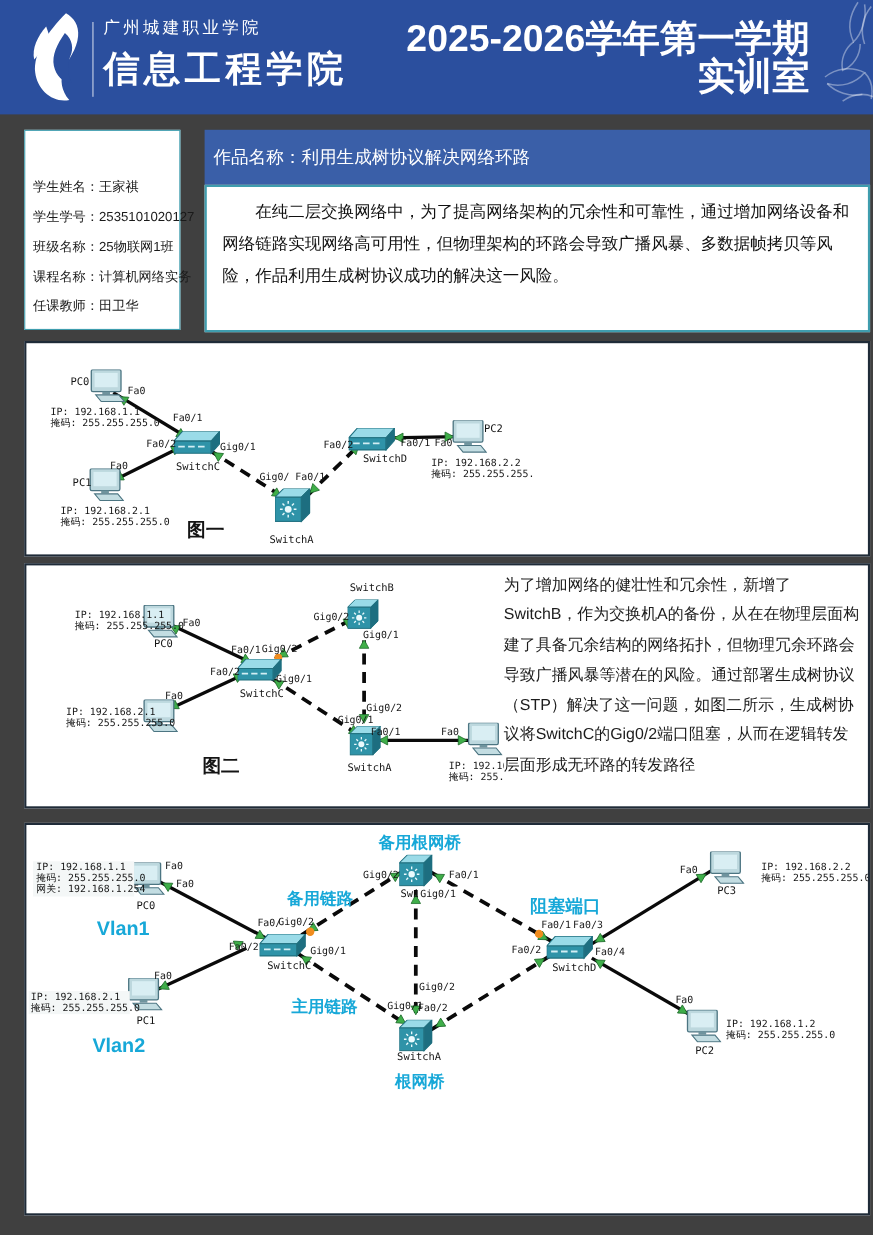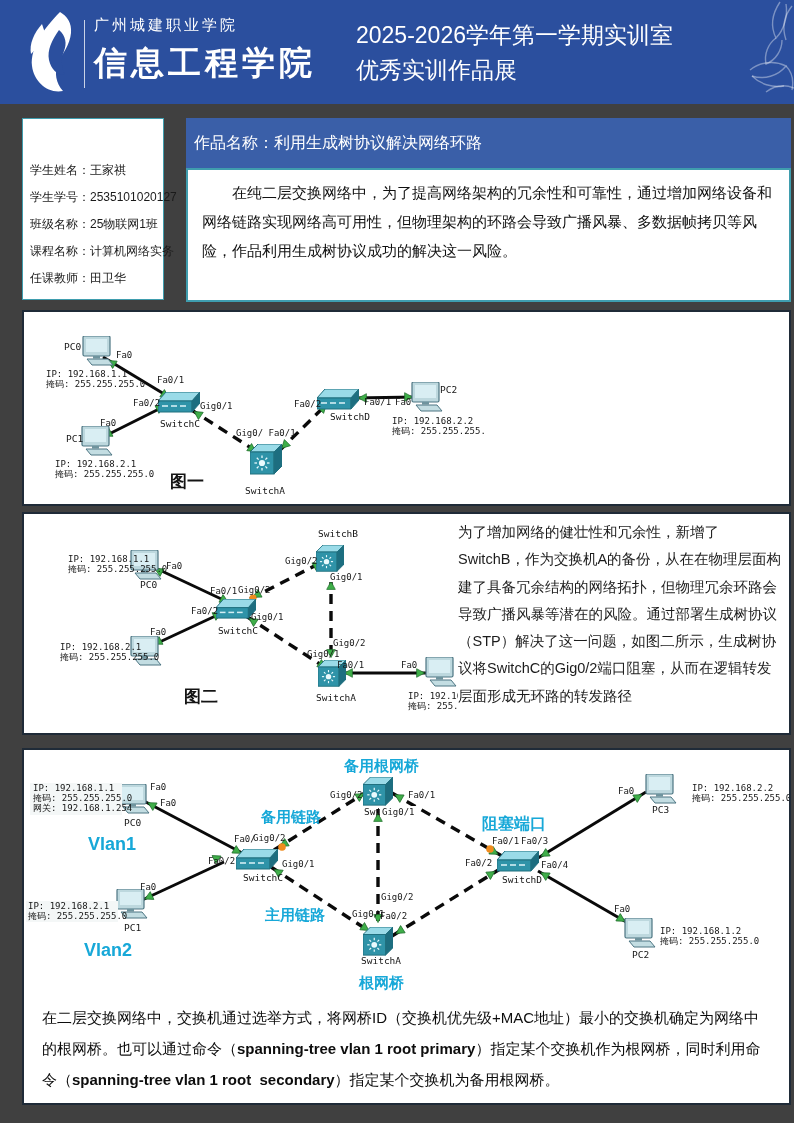--- a/index.html
+++ b/index.html
@@ -6,22 +6,22 @@
   .page{position:relative;width:794px;height:1123px;background:#404040;overflow:hidden;
         font-family:"Liberation Sans",sans-serif;}
 
   
   .header{position:absolute;left:0;top:0;width:794px;height:104px;background:#2b4f9e;}
   .logo{position:absolute;left:16px;top:6px;}
   .logo-divider{position:absolute;left:84px;top:20px;width:1px;height:68px;background:rgba(255,255,255,.75);}
   .school-block{position:absolute;left:94px;top:16px;color:#fff;}
   .school-name{font-size:15px;letter-spacing:3px;font-weight:500;}
   .college-name{font-size:33px;font-weight:700;letter-spacing:4px;margin-top:6px;}
-  .expo-title{position:absolute;left:356px;top:18px;width:380px;text-align:left;color:#fff;
-              font-weight:400;font-size:23px;line-height:35px;font-style:italic;}
+  .expo-title{position:absolute;left:356px;top:18px;width:380px;text-align:right;color:#fff;
+              font-weight:700;font-size:34px;line-height:35px;font-style:italic;}
   .expo-title div{font-style:normal;}
   .lotus{position:absolute;right:0;top:0;}
 
   
   .student-box{position:absolute;left:22px;top:118px;width:142px;height:182px;background:#fff;
                border:1.5px solid #3f9dae;box-sizing:border-box;}
   .student-rows{margin-top:38px;padding-left:7px;font-size:12px;color:#1a1a1a;}
   .student-rows div{line-height:27px;white-space:nowrap;}
 
   .work-title-bar{position:absolute;left:186px;top:118px;width:605px;height:50px;background:#3a5fa8;
@@ -107,21 +107,20 @@
       <path fill="#2b4f9e" d="M43 24 C36 34 31 44 33 54 C35 63 41 69 49 69 C45 61 45 53 48 45 C51 38 50 30 43 24 Z"></path>
       <path fill="#fff" d="M26 18 C18 27 13 38 15 48 C20 43 26 36 29 27 Z"></path>
     </svg>
     <div class="logo-divider"></div>
     <div class="school-block">
       <div class="school-name">广州城建职业学院</div>
       <div class="college-name">信息工程学院</div>
     </div>
     <div class="expo-title">
       <div>2025-2026学年第一学期实训室</div>
-      <div>优秀实训作品展</div>
     </div>
     <svg class="lotus" width="84" height="104" viewBox="0 0 84 104">
       <g fill="none" stroke="rgba(255,255,255,0.38)" stroke-width="1.4">
         <path d="M70 2 C62 14 60 26 66 38 C74 30 78 16 76 4"></path>
         <path d="M82 6 C74 16 72 28 76 40"></path>
         <path d="M66 38 C58 44 54 54 56 64 C66 60 72 50 72 40"></path>
         <path d="M40 70 C50 62 64 60 76 66 C68 76 54 80 42 76"></path>
         <path d="M42 76 C50 84 62 88 74 86"></path>
         <path d="M76 66 C82 72 84 80 82 90"></path>
         <path d="M56 92 C64 86 74 84 84 88"></path>
@@ -341,18 +340,15 @@
       <text class="m" x="594" y="44">Fa0</text>
       <text class="dv" x="628" y="63">PC3</text>
       <text class="m" x="668" y="41">IP: 192.168.2.2</text>
       <text class="m" x="668" y="51">掩码: 255.255.255.0</text>
       <text class="m" x="590" y="162">Fa0</text>
       <text class="dv" x="608" y="208">PC2</text>
       <text class="m" x="636" y="184">IP: 192.168.1.2</text>
       <text class="m" x="636" y="194">掩码: 255.255.255.0</text>
     </svg>
 
-    <div class="stp-paragraph">
-      <span>在二层交换网络中，交换机通过选举方式，将网桥ID（交换机优先级+MAC地址）最小的交换机确定为网络中的根网桥。也可以通过命令（</span><b>spanning-tree vlan 1 root primary</b><span>）指定某个交换机作为根网桥，同时利用命令（</span><b>spanning-tree vlan 1 root  secondary</b><span>）指定某个交换机为备用根网桥。</span>
-    </div>
   </div>
 
 </div>
 
 </body></html>

